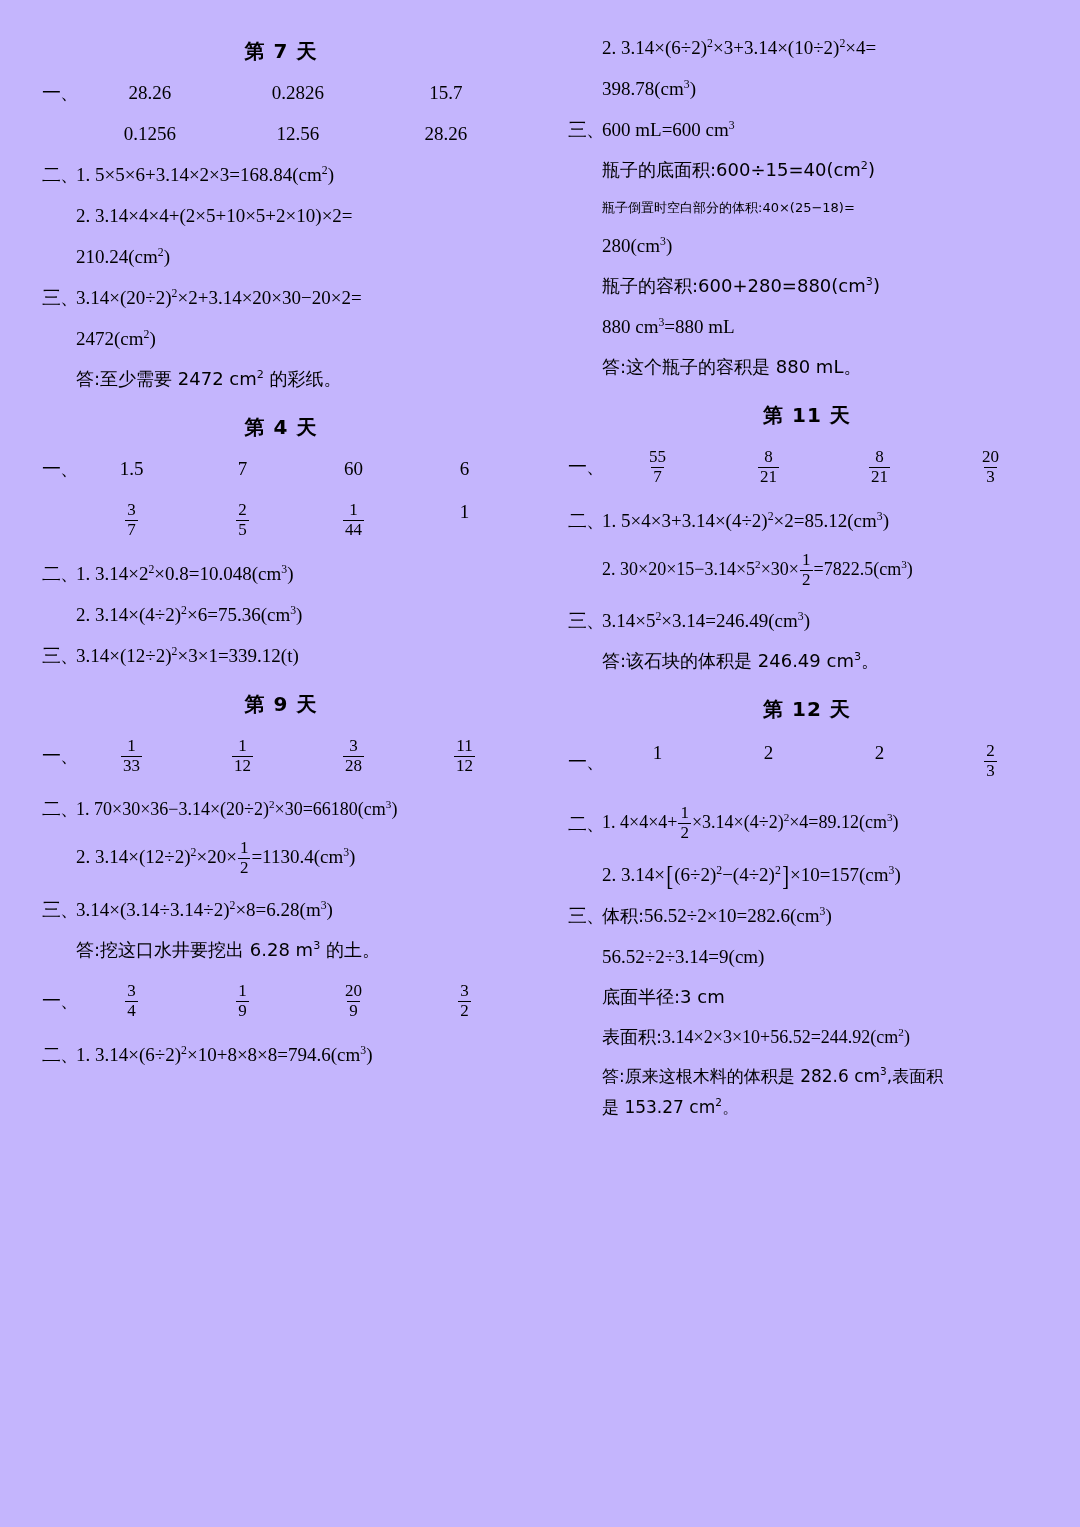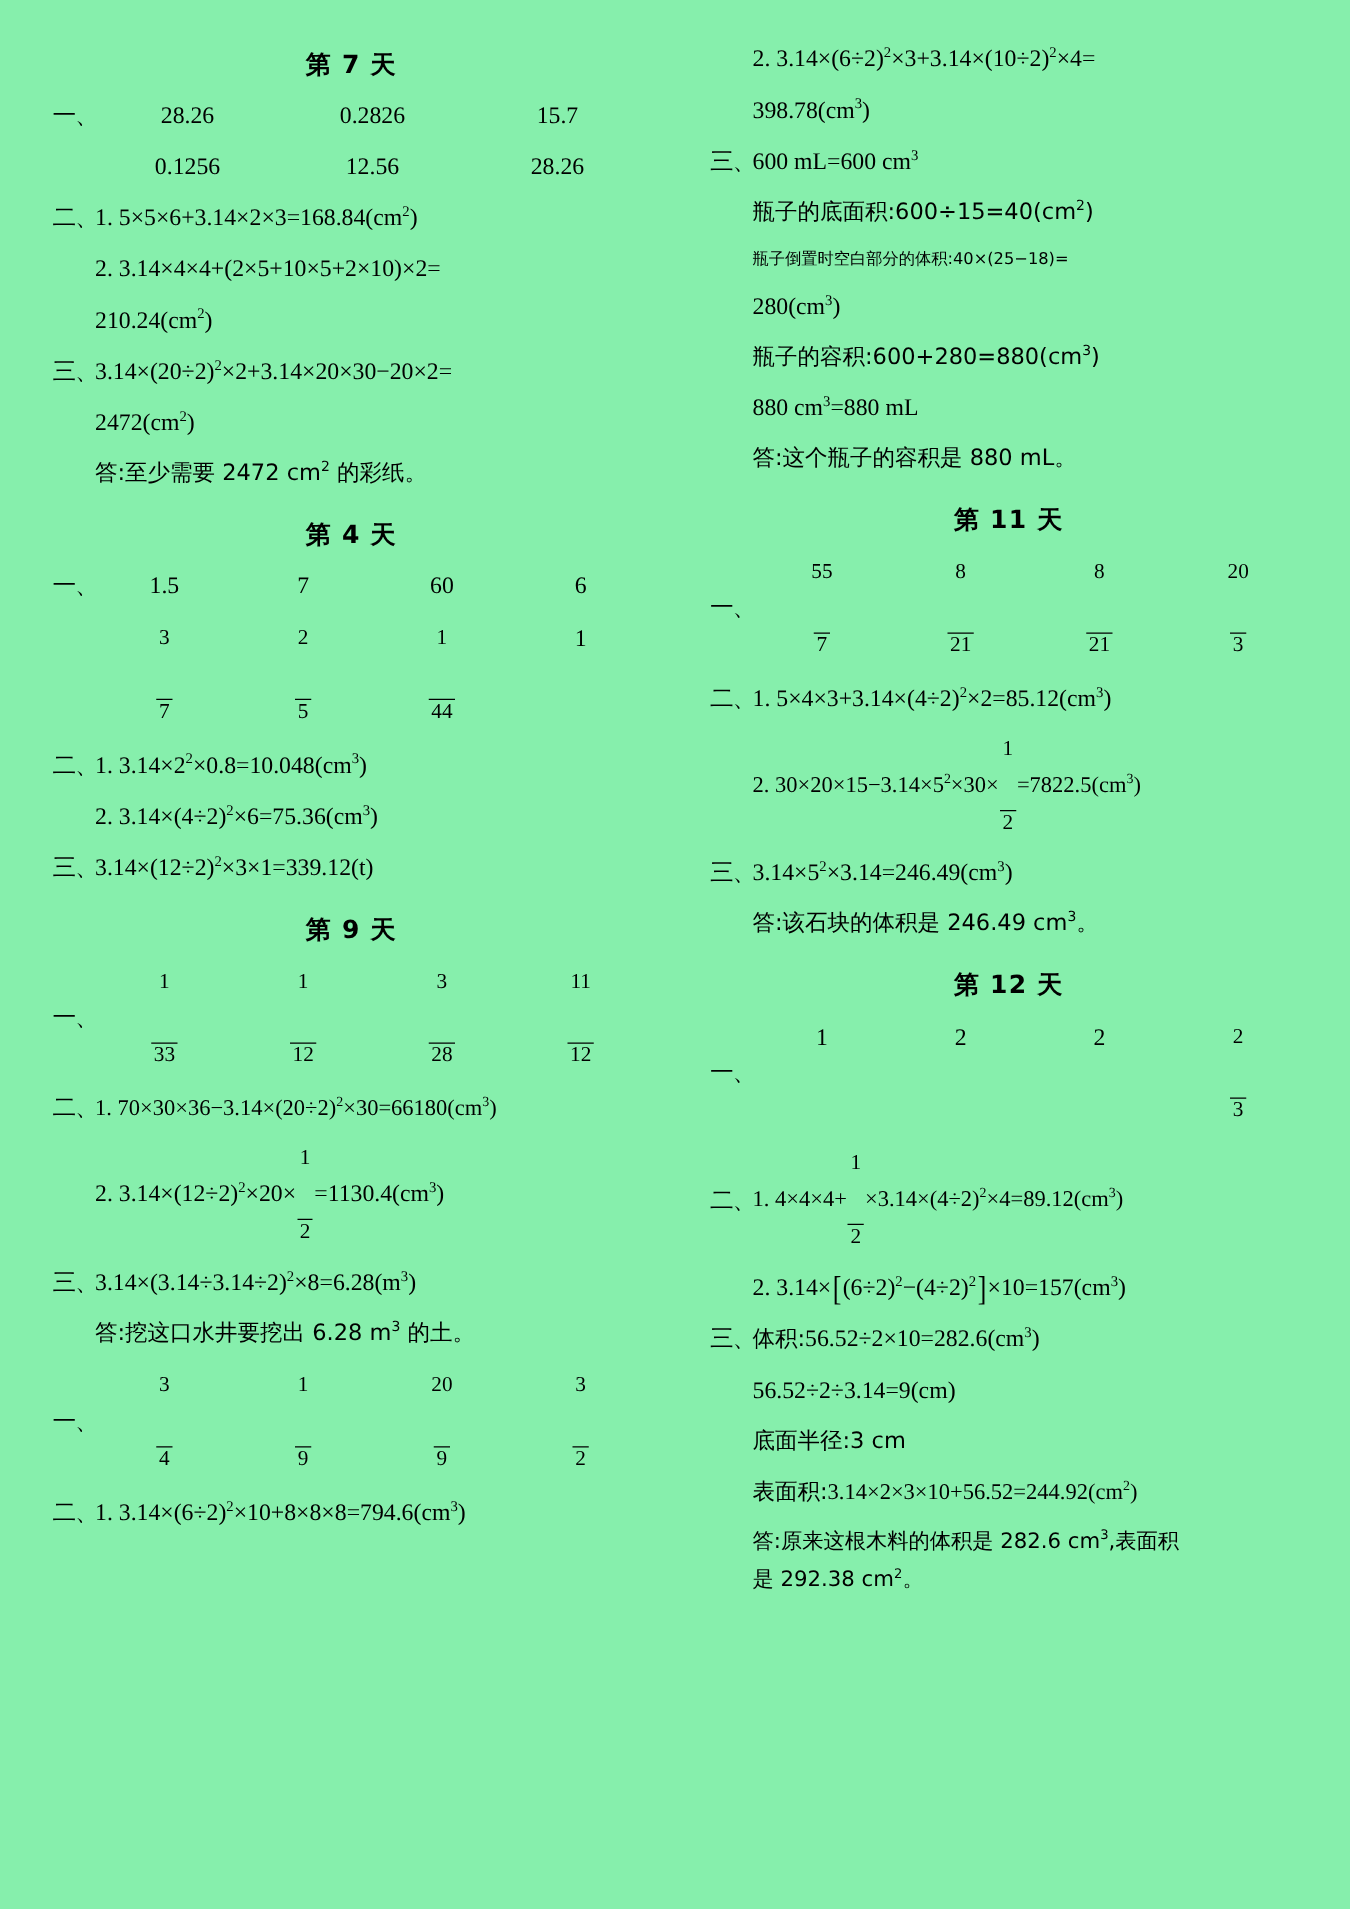--- a/index.html
+++ b/index.html
@@ -11,21 +11,21 @@
     width: 1080px;
     height: 1527px;
     font-family: "Liberation Serif", "DejaVu Serif", serif;
     color: #000000;
     overflow: hidden;
   }
   .page {
     position: relative;
     width: 1080px;
     height: 1527px;
-    background: #86efac;
+    background: #c4b5fd;
     box-sizing: border-box;
     padding: 38px 42px 0 42px;
     display: flex;
     gap: 48px;
   }
   .col {
     width: 478px;
     flex: 0 0 478px;
     position: relative;
   }
@@ -79,21 +79,20 @@
   .frac {
     display: inline-flex;
     flex-direction: column;
     align-items: center;
     vertical-align: middle;
     font-size: 17px;
     line-height: 1.05;
     margin: 0 1px;
     position: relative;
     top: -1px;
-    gap: 39px;
   }
   .frac .num { padding: 0 2px; }
   .frac .den {
     padding: 0 2px;
     border-top: 1.6px solid #000;
     margin-top: 1px;
   }
 
   
   .expr { font-size: 19px; }
@@ -411,17 +410,17 @@
     </div>
 
     <div class="line indent1">
       <span class="expr" style="font-size:18px;"><span class="chn">表面积:</span>3.14×2×3×10+56.52=244.92(cm<sup>2</sup>)</span>
     </div>
 
     <div class="line indent1" style="margin-bottom:14px;">
       <span class="chn" style="font-size:17px;"><span>答:原来这根木料的体积是 282.6 cm</span><sup>3</sup><span>,表面积</span></span>
     </div>
     <div class="line indent1">
-      <span class="chn" style="font-size:17px;"><span>是 292.38 cm</span><sup>2</sup><span>。</span></span>
+      <span class="chn" style="font-size:17px;"><span>是 153.27 cm</span><sup>2</sup><span>。</span></span>
     </div>
 
   </div>
 </div>
 
 </body></html>

